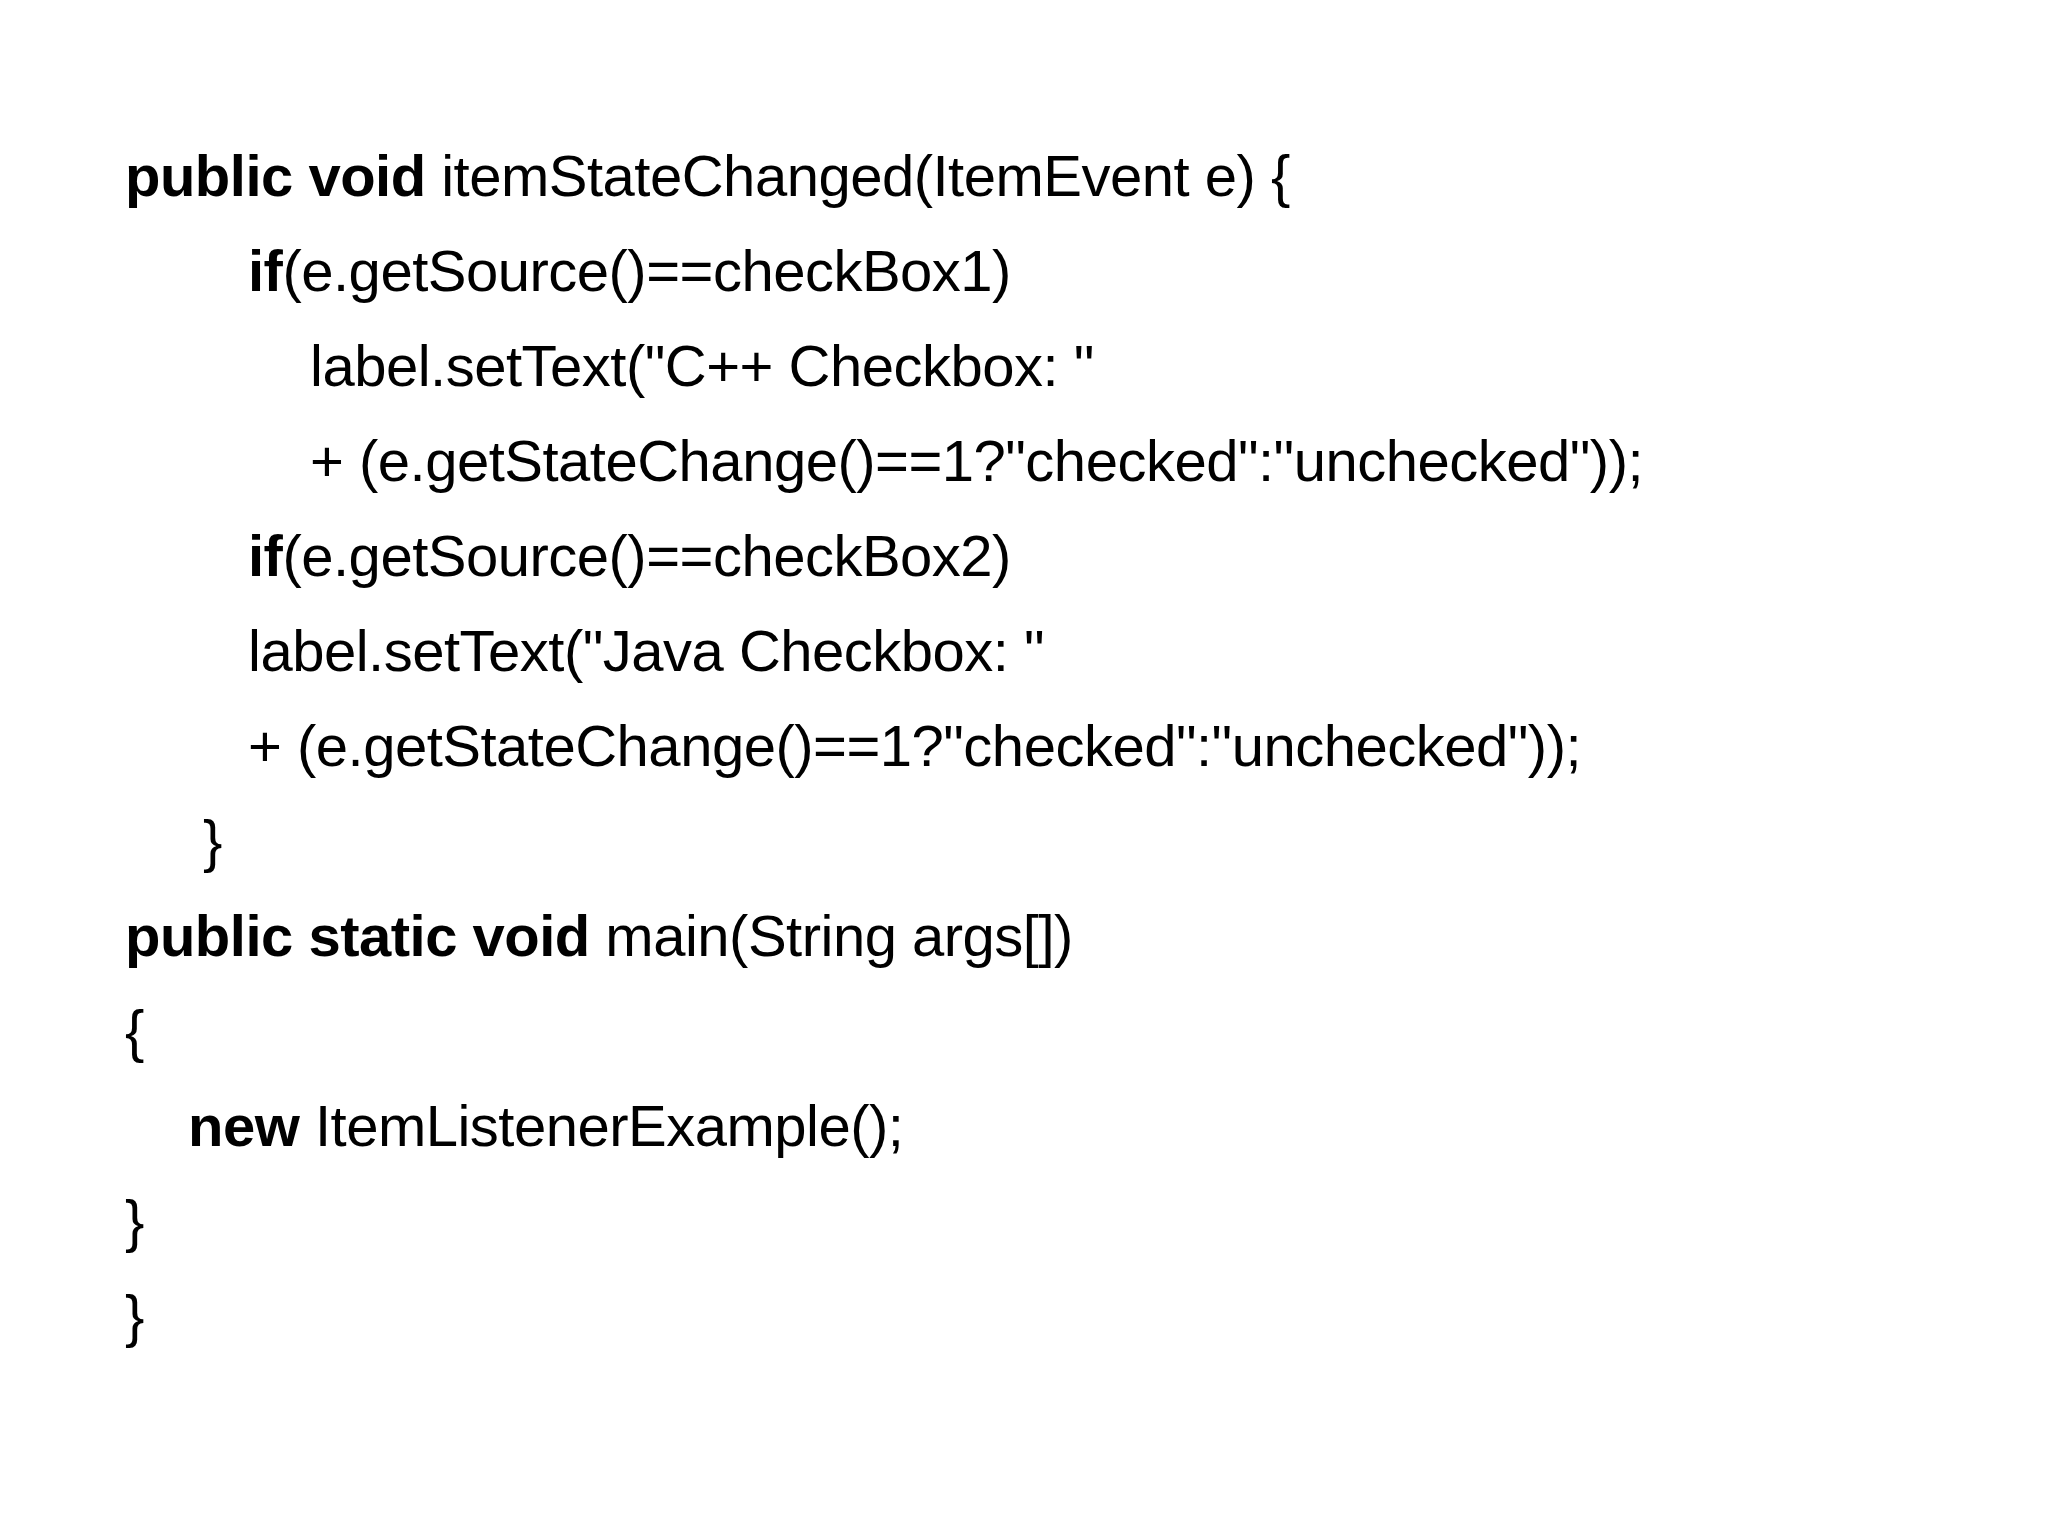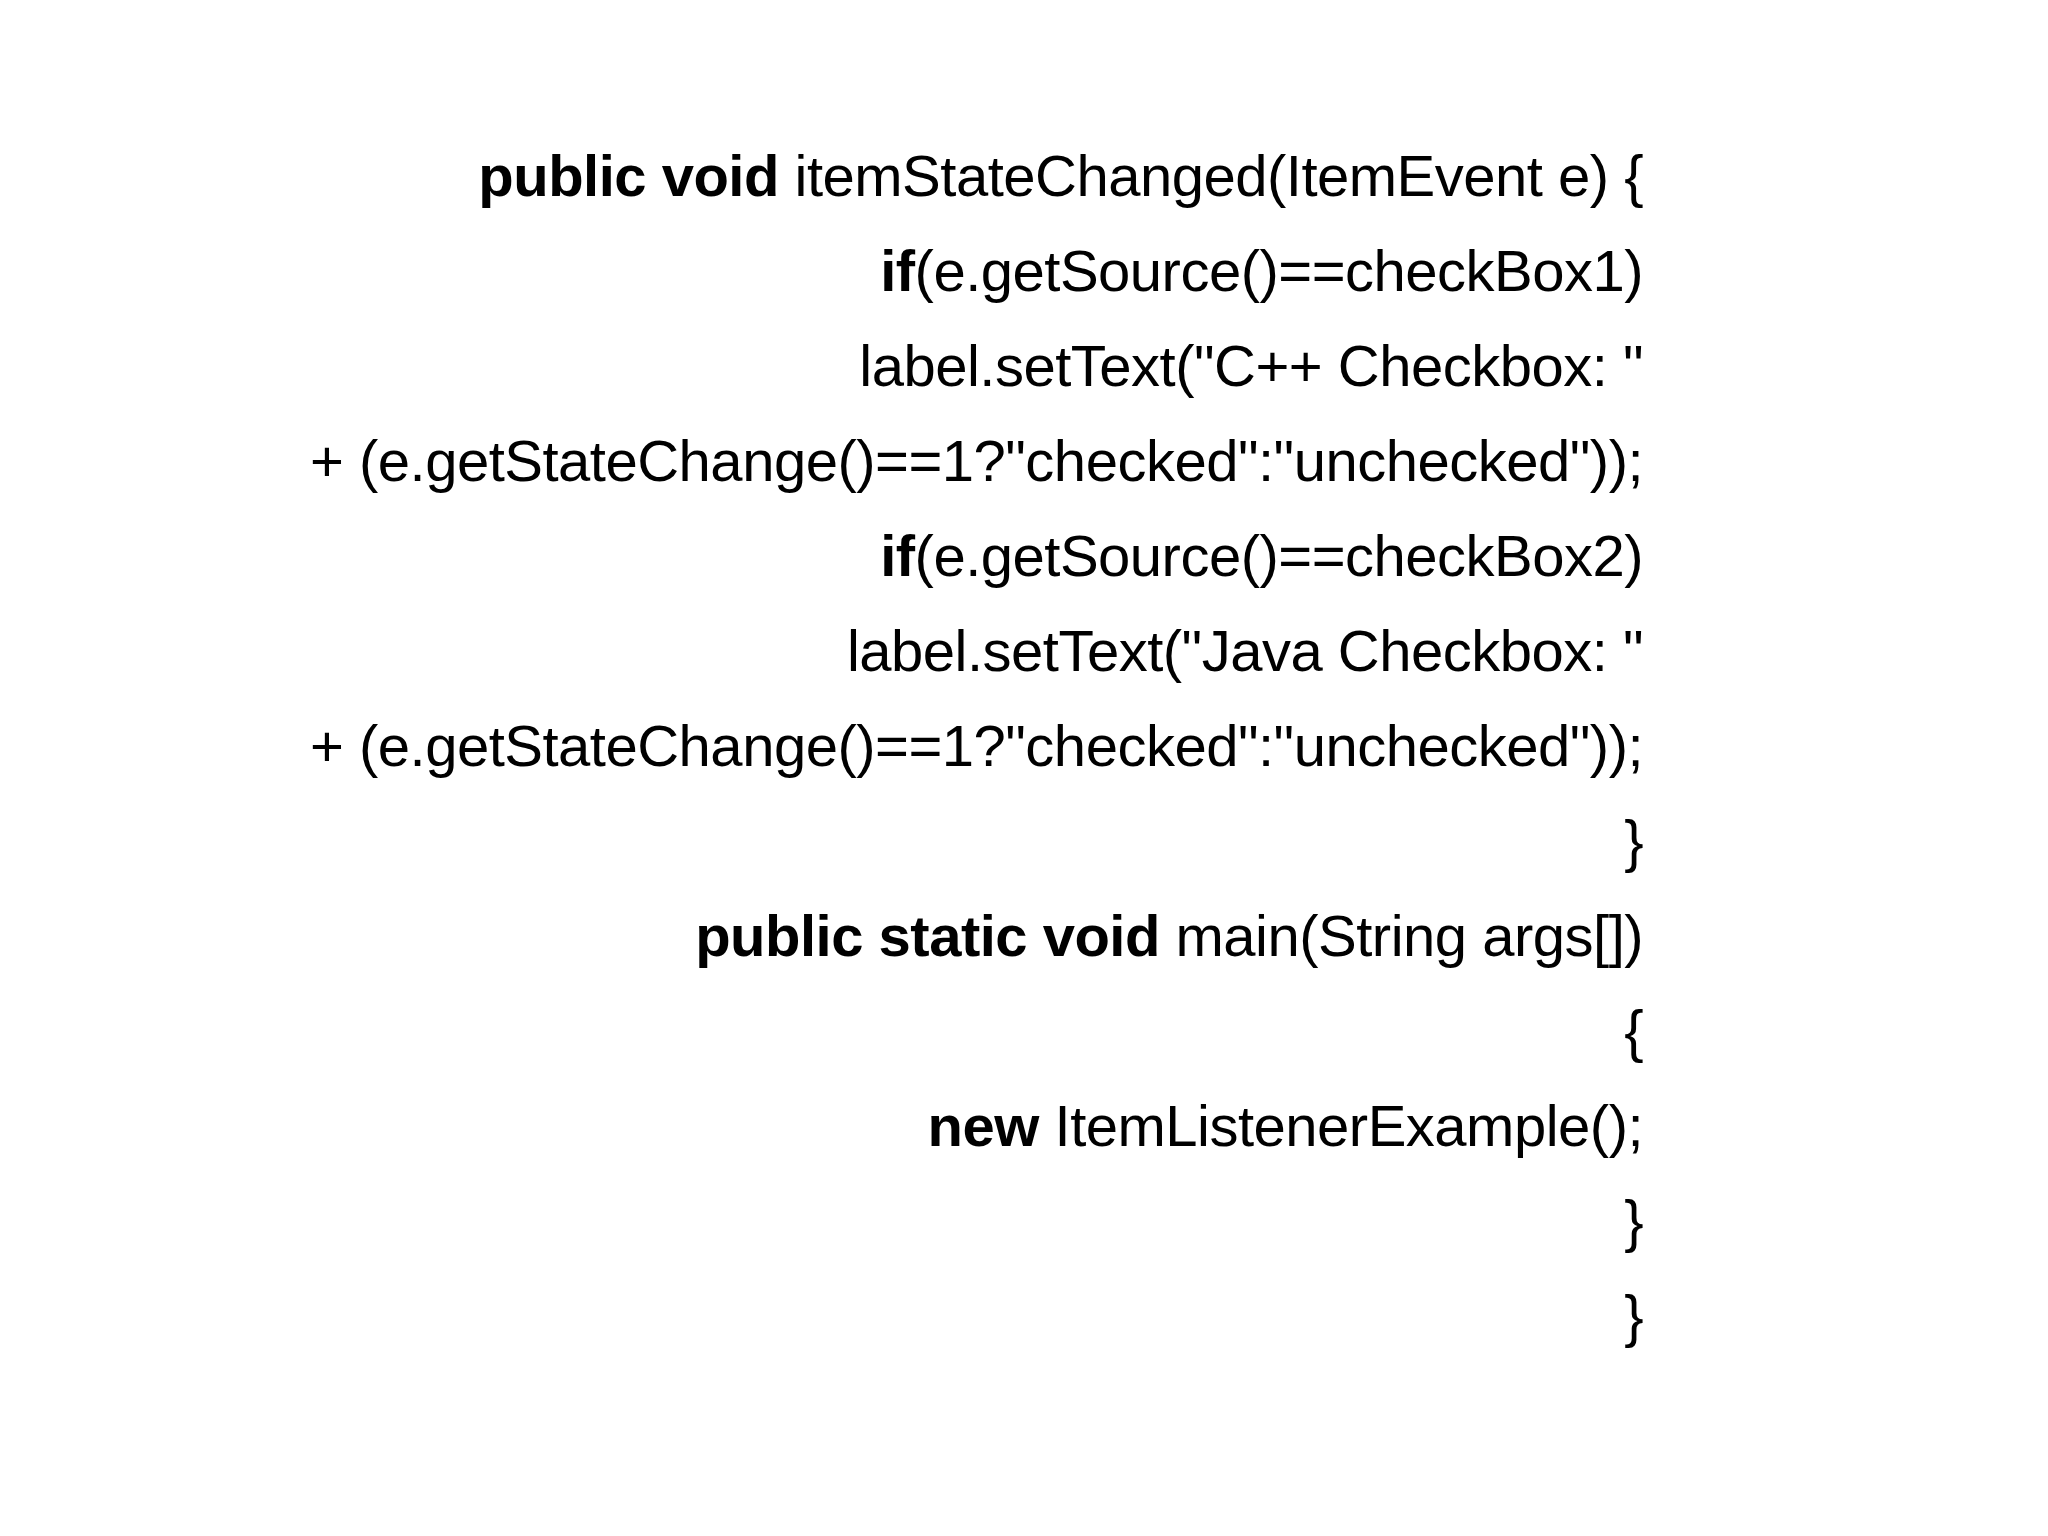--- a/index.html
+++ b/index.html
@@ -24,21 +24,20 @@
     left: 125px;
     top: 128px;
     font-size: 58px;
     line-height: 95px;
     letter-spacing: -0.5px;
     white-space: pre;
     color: #000000;
   }
   .code-line {
     height: 95px;
-    text-align: right;
   }
   .code-line .kw {
     font-weight: 700;
   }
 </style>
 </head>
 <body style="background: rgb(255, 255, 255);">
 
 <main class="slide">
   <div class="code-block" id="code-block" style="color: rgb(0, 0, 0);"><div class="code-line" style="padding-left: 0px;"><span class="kw">public void </span><span>itemStateChanged(ItemEvent e) {</span></div><div class="code-line" style="padding-left: 123px;"><span class="kw">if</span><span>(e.getSource()==checkBox1)</span></div><div class="code-line" style="padding-left: 185px;"><span>label.setText("C++ Checkbox: "</span></div><div class="code-line" style="padding-left: 185px;"><span>+ (e.getStateChange()==1?"checked":"unchecked"));</span></div><div class="code-line" style="padding-left: 123px;"><span class="kw">if</span><span>(e.getSource()==checkBox2)</span></div><div class="code-line" style="padding-left: 123px;"><span>label.setText("Java Checkbox: "</span></div><div class="code-line" style="padding-left: 123px;"><span>+ (e.getStateChange()==1?"checked":"unchecked"));</span></div><div class="code-line" style="padding-left: 78px;"><span>}</span></div><div class="code-line" style="padding-left: 0px;"><span class="kw">public static void </span><span>main(String args[])</span></div><div class="code-line" style="padding-left: 0px;"><span>{</span></div><div class="code-line" style="padding-left: 63px;"><span class="kw">new </span><span>ItemListenerExample();</span></div><div class="code-line" style="padding-left: 0px;"><span>}</span></div><div class="code-line" style="padding-left: 0px;"><span>}</span></div></div>

